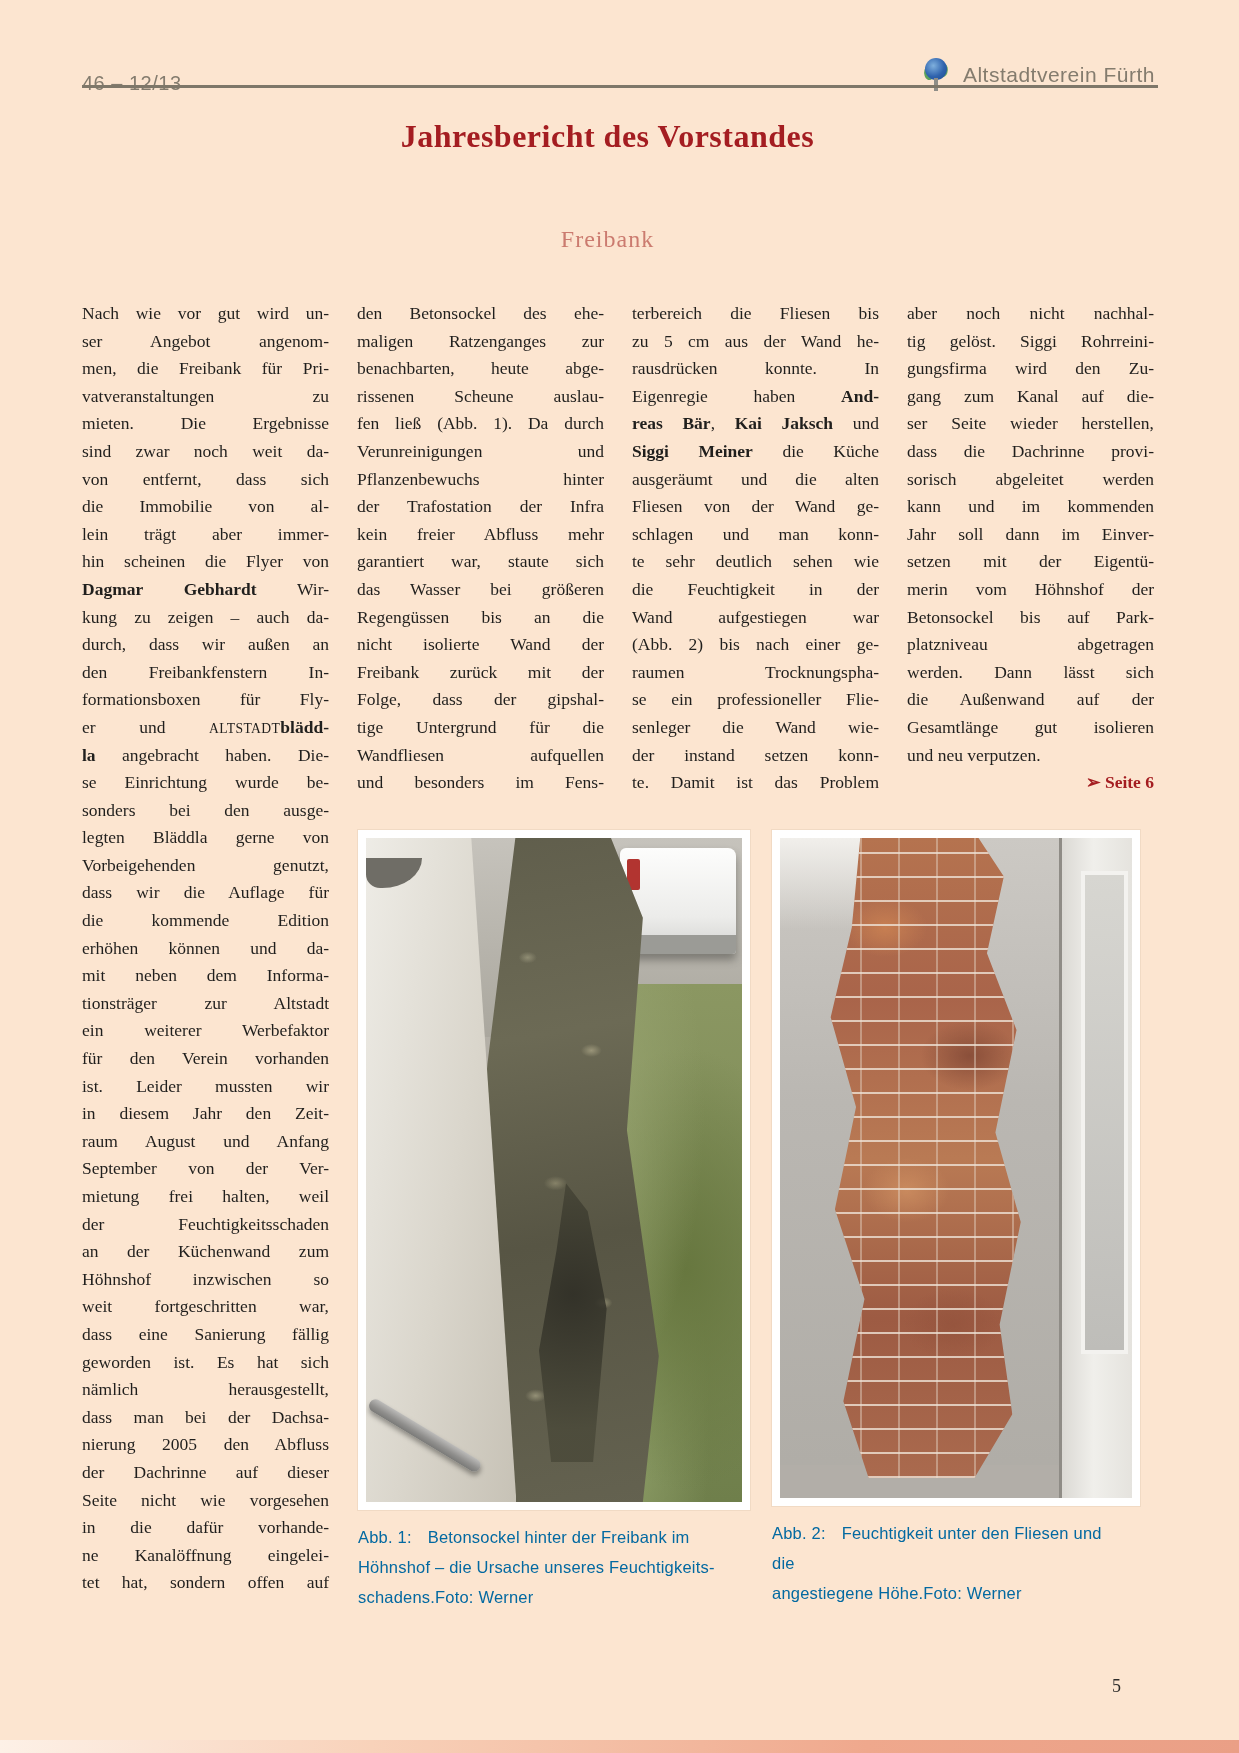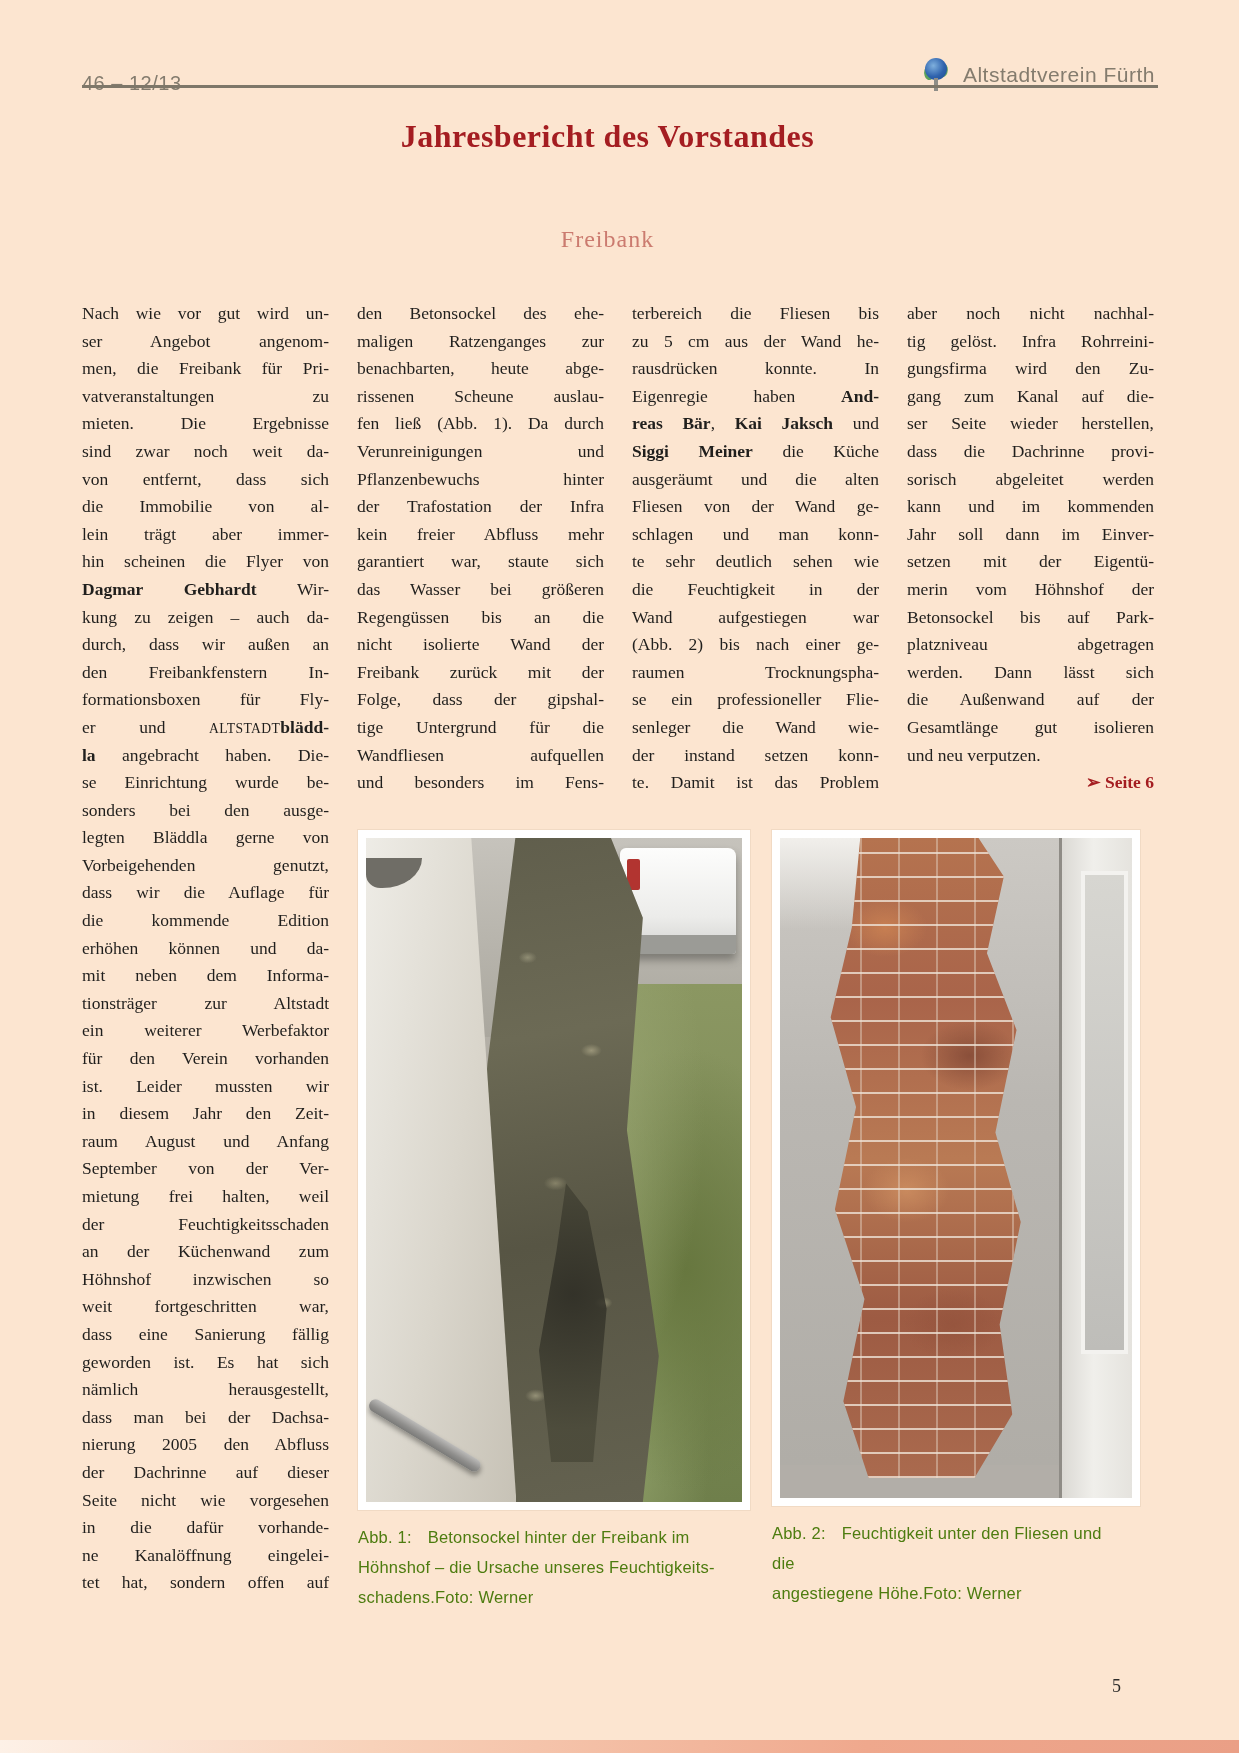--- a/index.html
+++ b/index.html
@@ -92,21 +92,21 @@
       radial-gradient(62px 46px at 40% 55%,#c98a5e 0%,rgba(0,0,0,0) 70%),
       radial-gradient(70px 52px at 62% 76%,#96553e 0%,rgba(0,0,0,0) 70%),
       linear-gradient(180deg,#b5734f 0%,#a9644a 25%,#b97a54 50%,#9d5b43 75%,#aa6a4e 100%);
     clip-path:polygon(18% 0,74% 0,86% 6%,78% 18%,92% 30%,82% 46%,94% 60%,84% 76%,90% 90%,72% 100%,22% 100%,10% 88%,20% 72%,6% 58%,16% 42%,4% 28%,14% 14%);}
   .p2-door{position:absolute;right:0;top:0;width:20%;height:100%;border-left:3px solid #8f8c86;
     background:linear-gradient(90deg,#dbd9d4 0%,#f0efeb 45%,#e5e3de 100%);}
   .p2-door-glass{position:absolute;right:5%;top:5%;width:56%;height:72%;border:4px solid #f3f2ef;
     background:linear-gradient(180deg,#d7d6d1 0%,#bebdb9 100%);}
   
   .caption{position:absolute;font-family:"Liberation Sans",sans-serif;font-size:16.5px;
-    color:#4d7c0f;line-height:30px;letter-spacing:.2px;}
+    color:#0369a1;line-height:30px;letter-spacing:.2px;}
   #cap1{left:358px;top:1522px;width:392px;}
   #cap2{left:772px;top:1518px;width:352px;}
   .cap-label{display:inline-block;margin-right:16px;}
   .cap-last{display:flex;justify-content:flex-start;}
   
   .page-num{position:absolute;right:118px;top:1676px;font-size:18px;color:#2e2d2b;}
   .bottom-band{position:absolute;left:0;right:0;bottom:0;height:13px;
     background:linear-gradient(90deg,#fdf1e7 0%,#f8d2ba 30%,#efa88d 70%,#ea9f86 100%);}
 </style>
 </head>
@@ -214,21 +214,21 @@
         <div class="ln">Wand aufgestiegen war</div>
         <div class="ln">(Abb. 2) bis nach einer ge-</div>
         <div class="ln">raumen Trocknungspha-</div>
         <div class="ln">se ein professioneller Flie-</div>
         <div class="ln">senleger die Wand wie-</div>
         <div class="ln">der instand setzen konn-</div>
         <div class="ln">te. Damit ist das Problem</div>
       </div>
     <div class="col">
         <div class="ln">aber noch nicht nachhal-</div>
-        <div class="ln">tig gelöst. Infra Rohrreini-</div>
+        <div class="ln">tig gelöst. Siggi Rohrreini-</div>
         <div class="ln">gungsfirma wird den Zu-</div>
         <div class="ln">gang zum Kanal auf die-</div>
         <div class="ln">ser Seite wieder herstellen,</div>
         <div class="ln">dass die Dachrinne provi-</div>
         <div class="ln">sorisch abgeleitet werden</div>
         <div class="ln">kann und im kommenden</div>
         <div class="ln">Jahr soll dann im Einver-</div>
         <div class="ln">setzen mit der Eigentü-</div>
         <div class="ln">merin vom Höhnshof der</div>
         <div class="ln">Betonsockel bis auf Park-</div>

